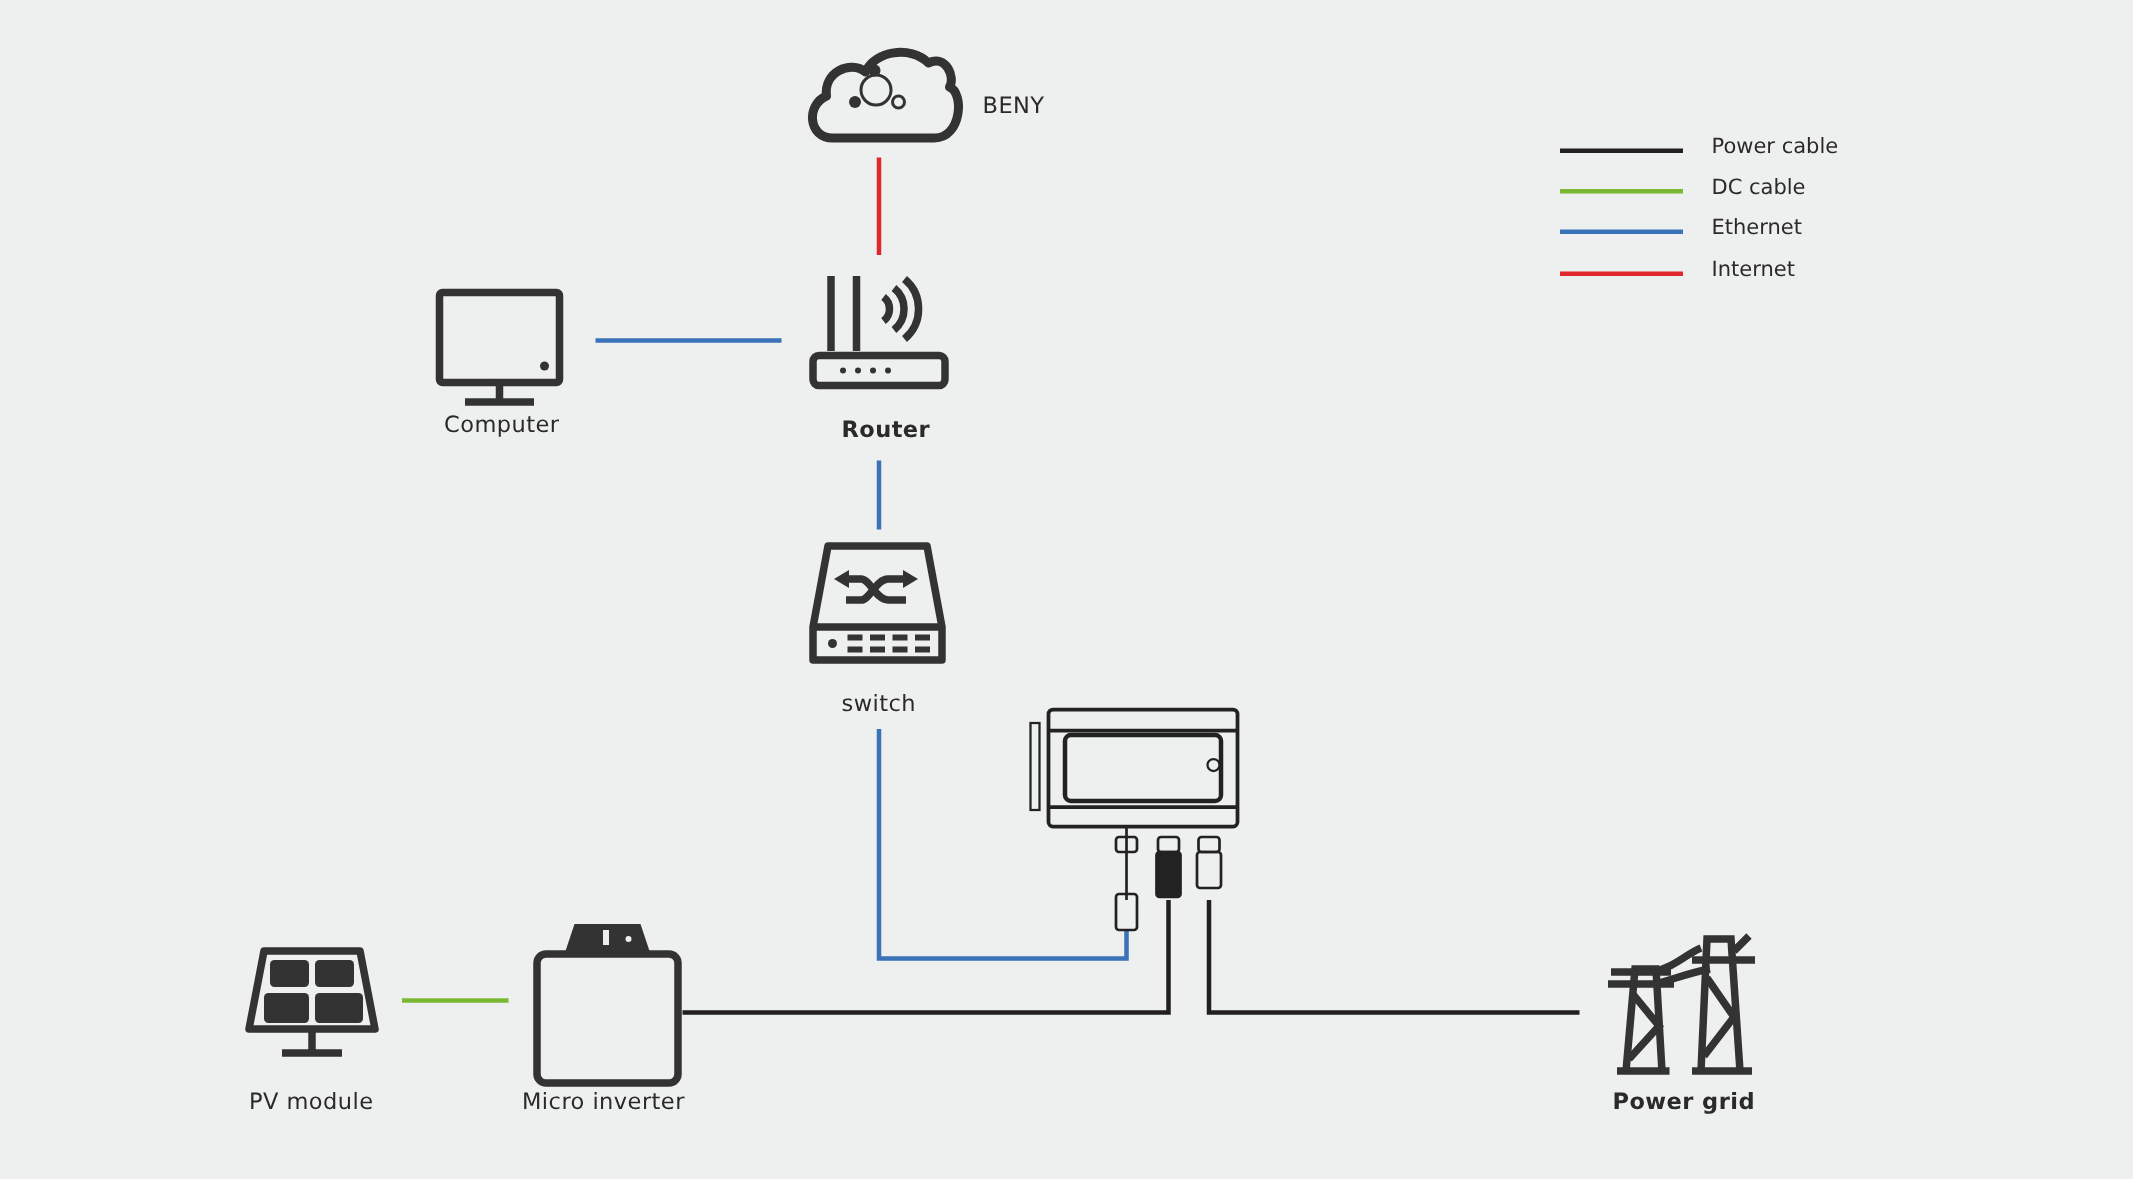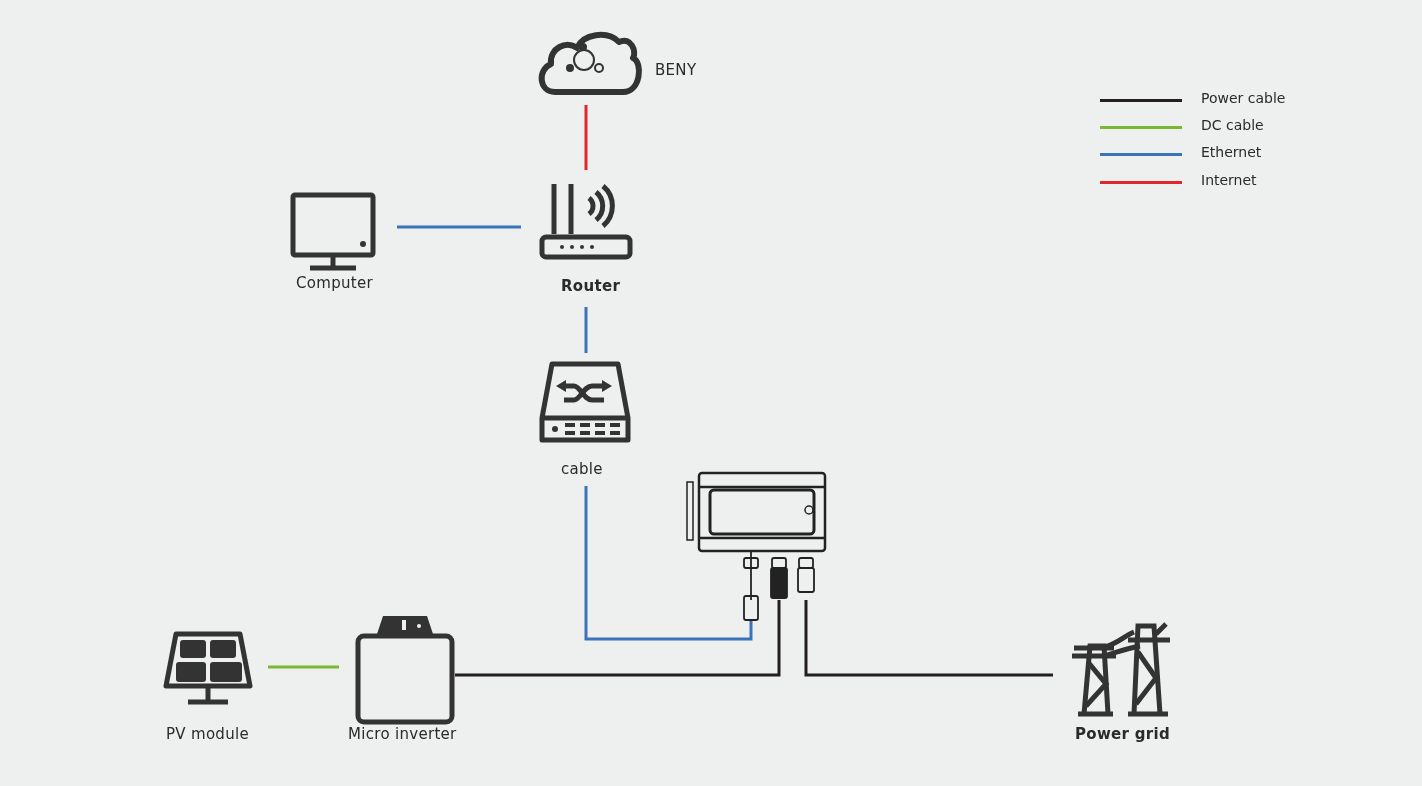--- a/index.html
+++ b/index.html
@@ -1,19 +1,19 @@
 <!DOCTYPE html>
 <html><head>
 <meta charset="utf-8">
 <style>
   html,body{margin:0;padding:0;}
   body{width:1422px;height:786px;background:#eeefef;position:relative;overflow:hidden;font-family:"DejaVu Sans","Liberation Sans",sans-serif;color:#222;}
   svg.canvas{position:absolute;left:0;top:0;}
   .lbl{position:absolute;font-size:15px;letter-spacing:0.3px;color:#2a2a2a;white-space:nowrap;}
-  .legend-item{position:absolute;left:1100px;width:260px;height:20px;}
+  .legend-item{position:absolute;left:1040px;width:260px;height:20px;}
   .legend-line{position:absolute;left:0;top:9px;width:82px;height:3px;}
   .legend-text{position:absolute;left:101px;top:0;font-size:14px;color:#2a2a2a;}
 </style>
 </head>
 <body>
 
 <svg class="canvas" width="1422" height="786" viewBox="0 0 1422 786">
 
   <g fill="none" stroke-width="3">
     <line x1="586" y1="105" x2="586" y2="170" stroke="#e0272b"></line>
@@ -122,21 +122,21 @@
     <path d="M70,30 L88,56 L68,82"></path>
     <path d="M34,26 C50,22 56,14 66,10"></path>
     <path d="M36,34 C50,30 60,26 72,24"></path>
     <line x1="88" y1="12" x2="98" y2="2"></line>
   </g>
 </svg>
 
 <div class="lbl" style="left:655px;top:61px;">BENY</div>
 <div class="lbl" style="left:296px;top:274px;">Computer</div>
 <div class="lbl" style="left:561px;top:277px;font-weight:bold;">Router</div>
-<div class="lbl" style="left:561px;top:460px;">cable</div>
+<div class="lbl" style="left:561px;top:460px;">switch</div>
 <div class="lbl" style="left:166px;top:725px;text-align:center;">PV module</div>
 <div class="lbl" style="left:348px;top:725px;">Micro inverter</div>
 <div class="lbl" style="left:1075px;top:725px;font-weight:bold;">Power grid</div>
 
 <div>
   <div class="legend-item" style="top:90px;">
     <div class="legend-line" style="background:#231f20;"></div>
     <div class="legend-text">Power cable</div>
   </div>
   <div class="legend-item" style="top:117px;">

